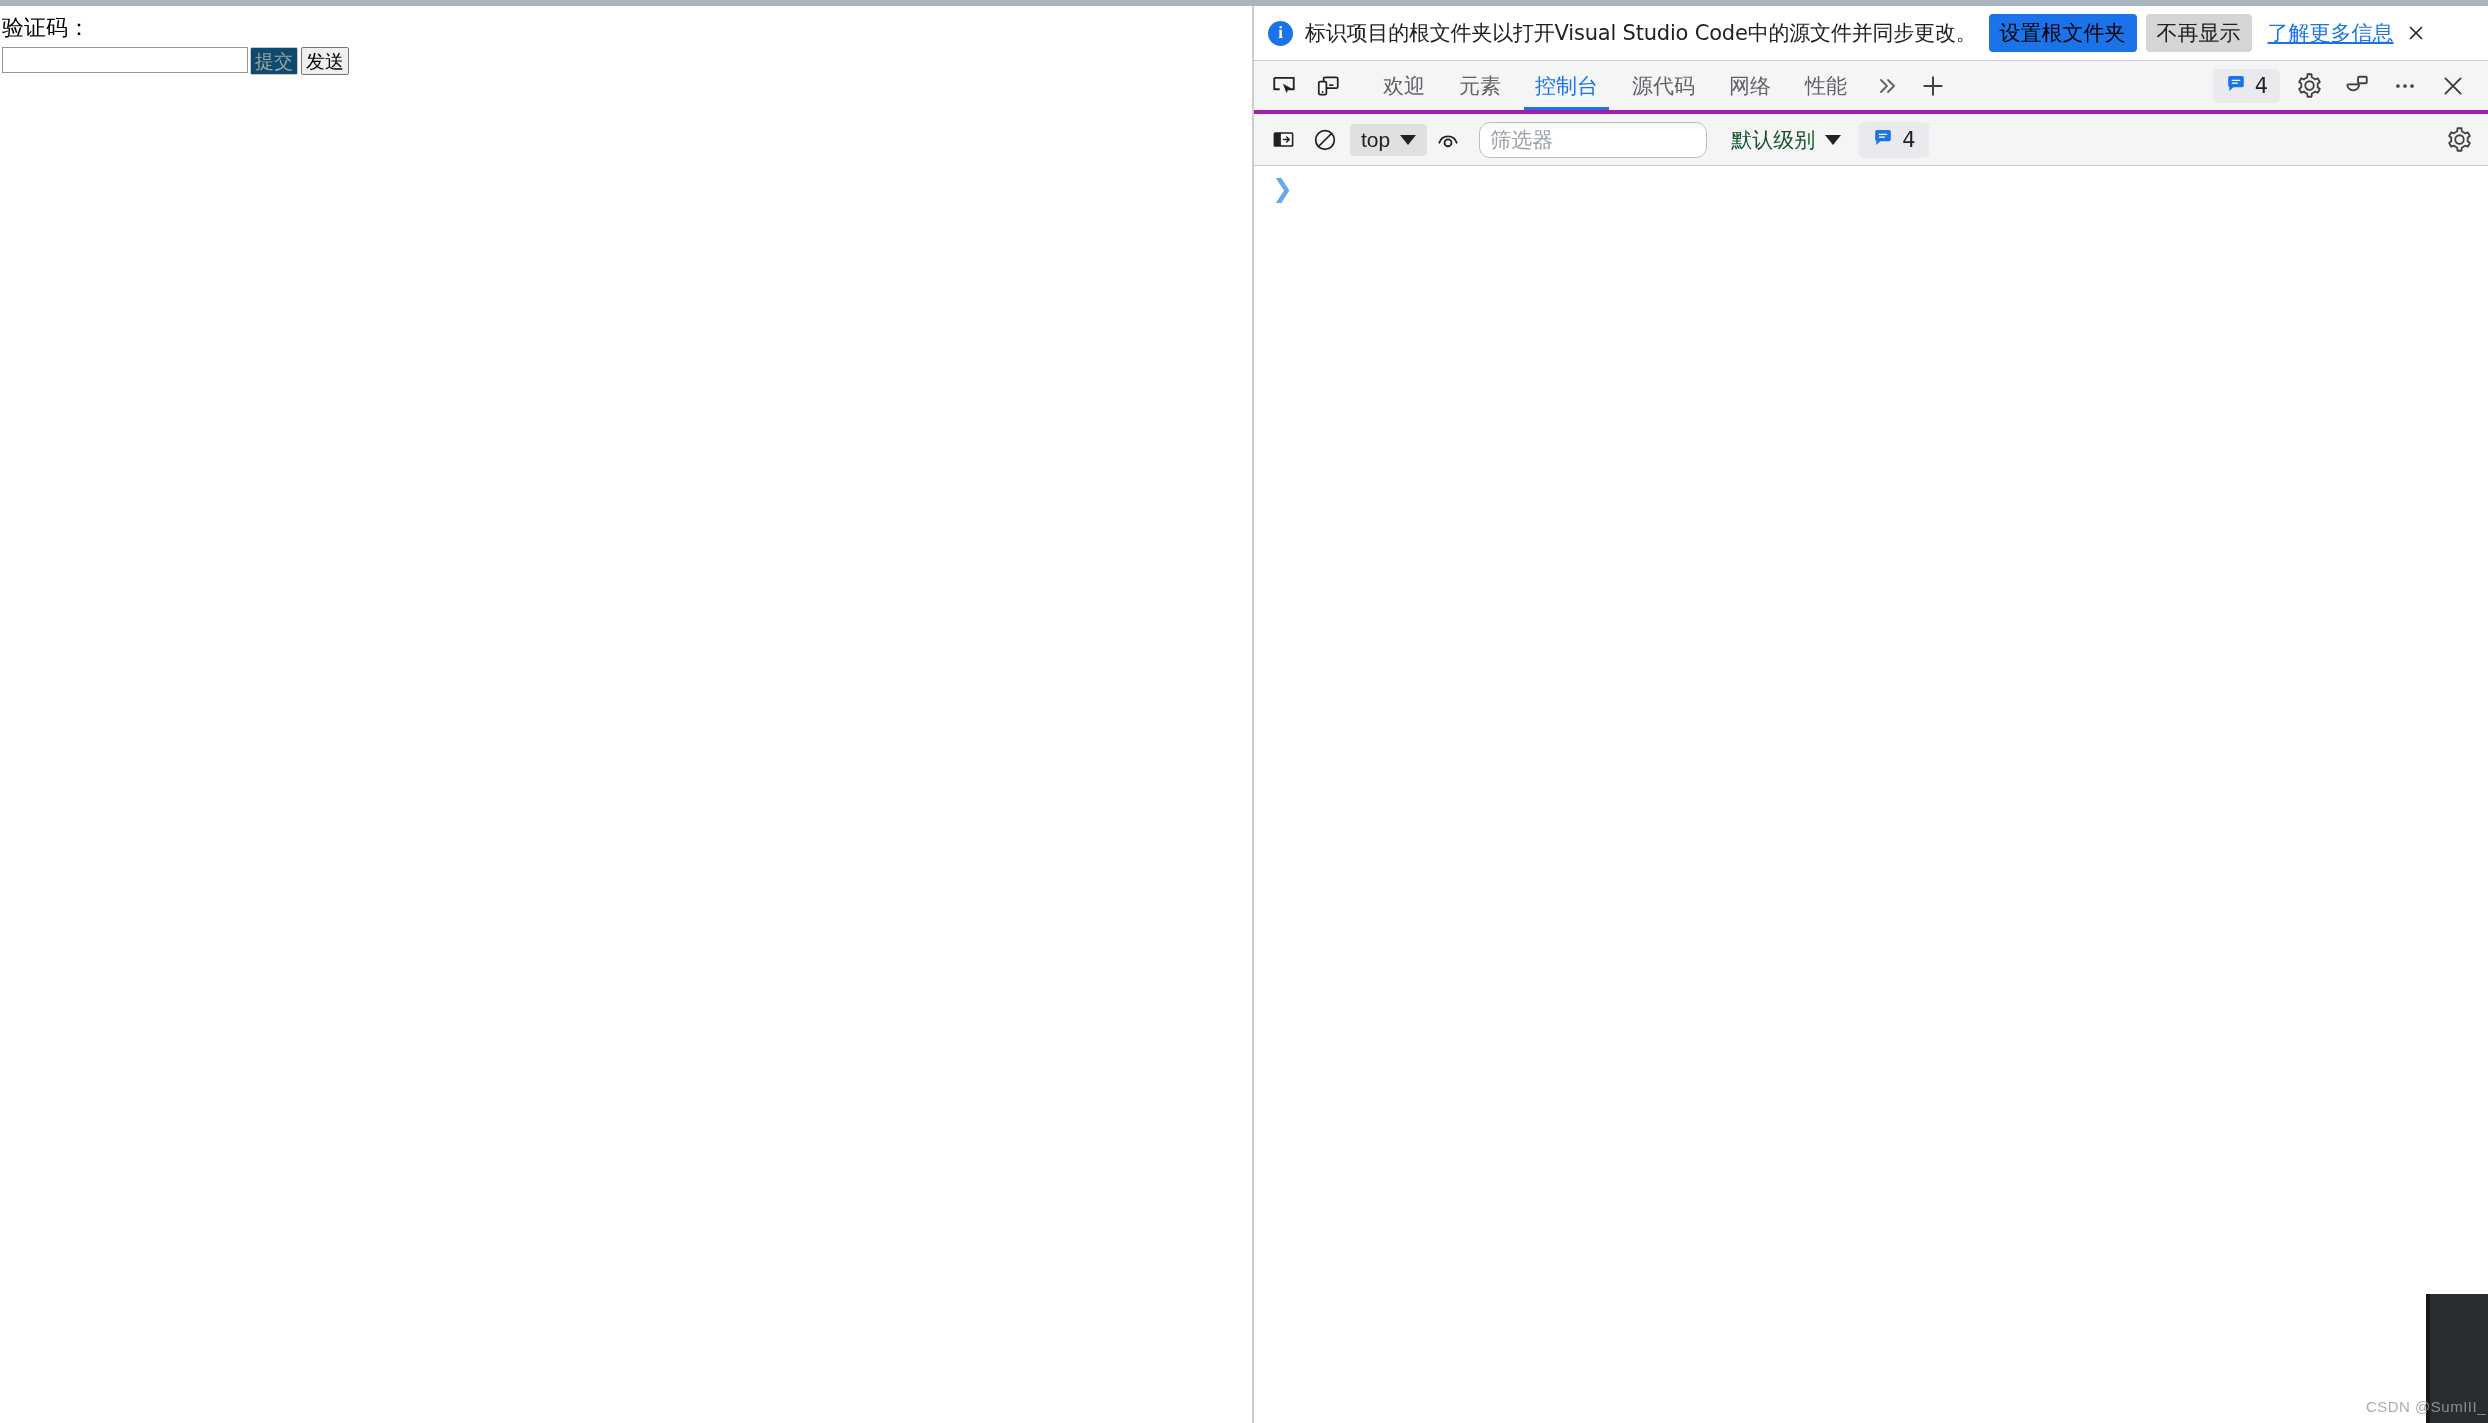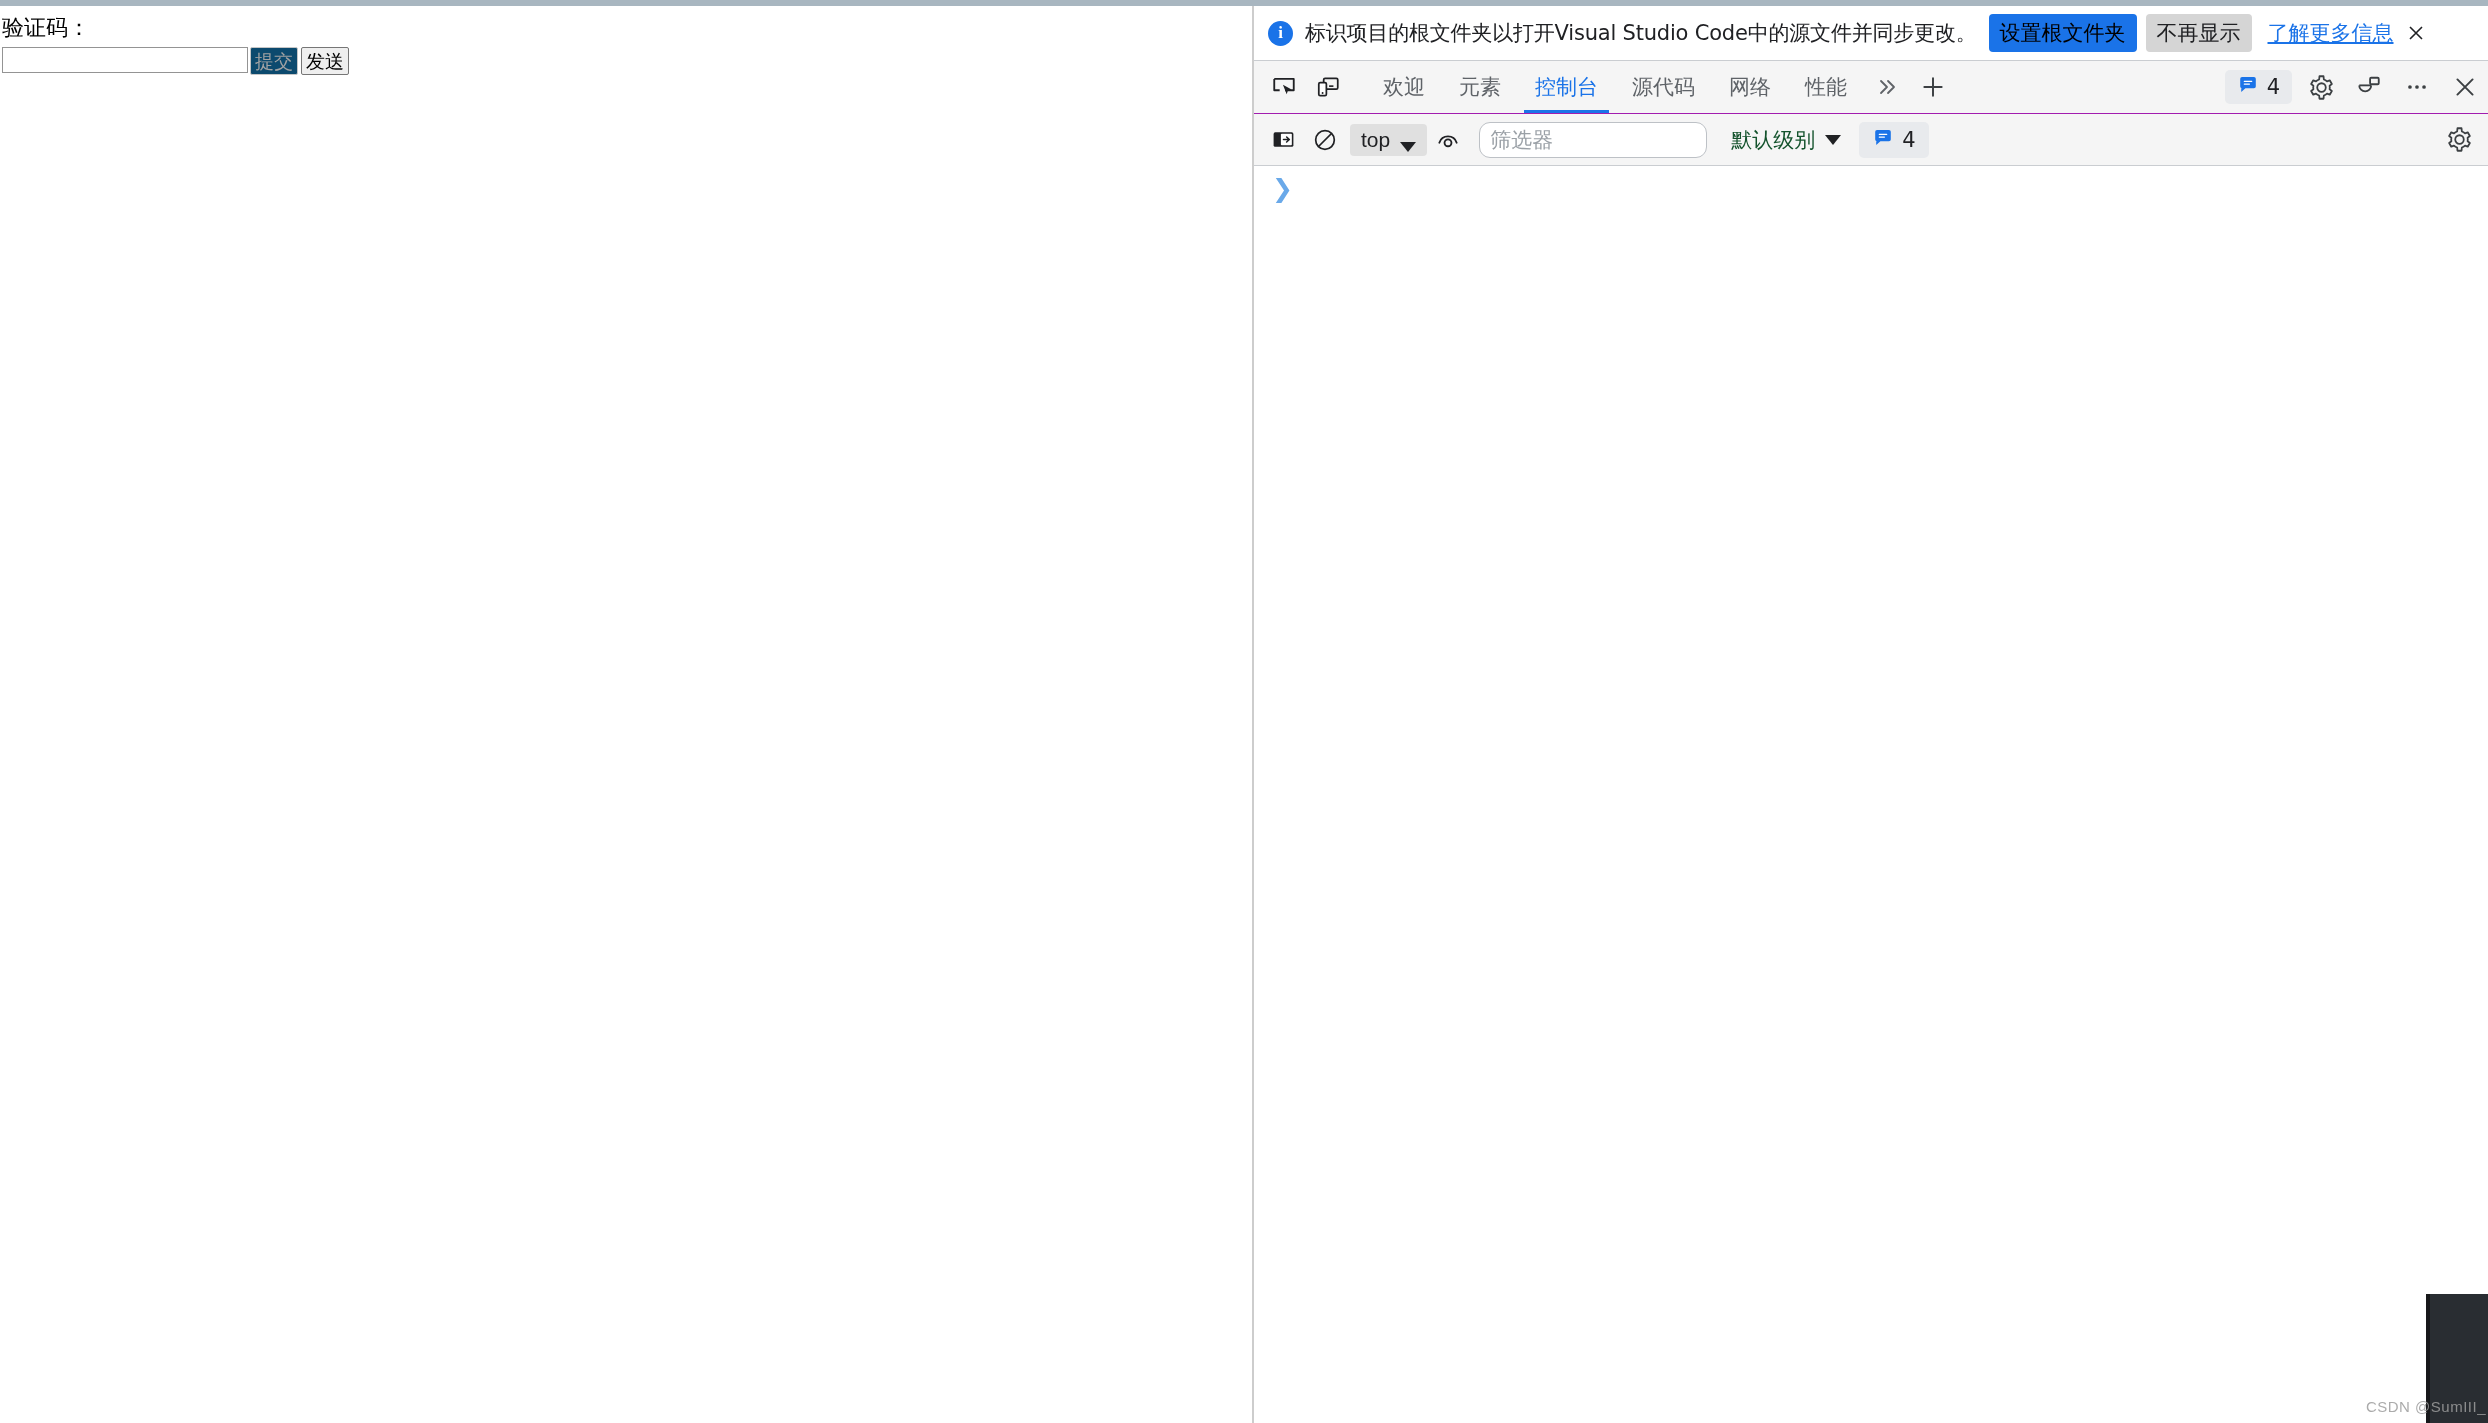--- a/index.html
+++ b/index.html
@@ -188,24 +188,24 @@
     cursor: pointer;
     display: flex;
     align-items: center;
   }
 
   
   .tabbar {
     height: 53px;
     min-height: 53px;
     background: #f5f5f5;
-    border-bottom: 1px solid #a21caf;
-    display: flex;
-    align-items: center;
-    padding: 0 0 0 8px;
+    border-bottom: 4px solid #a21caf;
+    display: flex;
+    align-items: center;
+    padding: 0 12px 0 8px;
     box-sizing: border-box;
     position: relative;
   }
   .tool-icon-btn {
     width: 44px; height: 40px;
     display: flex;
     align-items: center;
     justify-content: center;
     border-radius: 4px;
     cursor: pointer;
@@ -290,21 +290,21 @@
     width: 42px; height: 40px;
     display: flex;
     align-items: center;
     justify-content: center;
     cursor: pointer;
     border-radius: 4px;
     flex: 0 0 auto;
   }
   .ct-select {
     display: flex;
-    align-items: flex-end;
+    align-items: center;
     gap: 10px;
     background: #e0e0e0;
     border-radius: 4px;
     padding: 4px 11px;
     margin-left: 4px;
     cursor: pointer;
     flex: 0 0 auto;
   }
   .ct-select-label {
     font-size: 21px;

